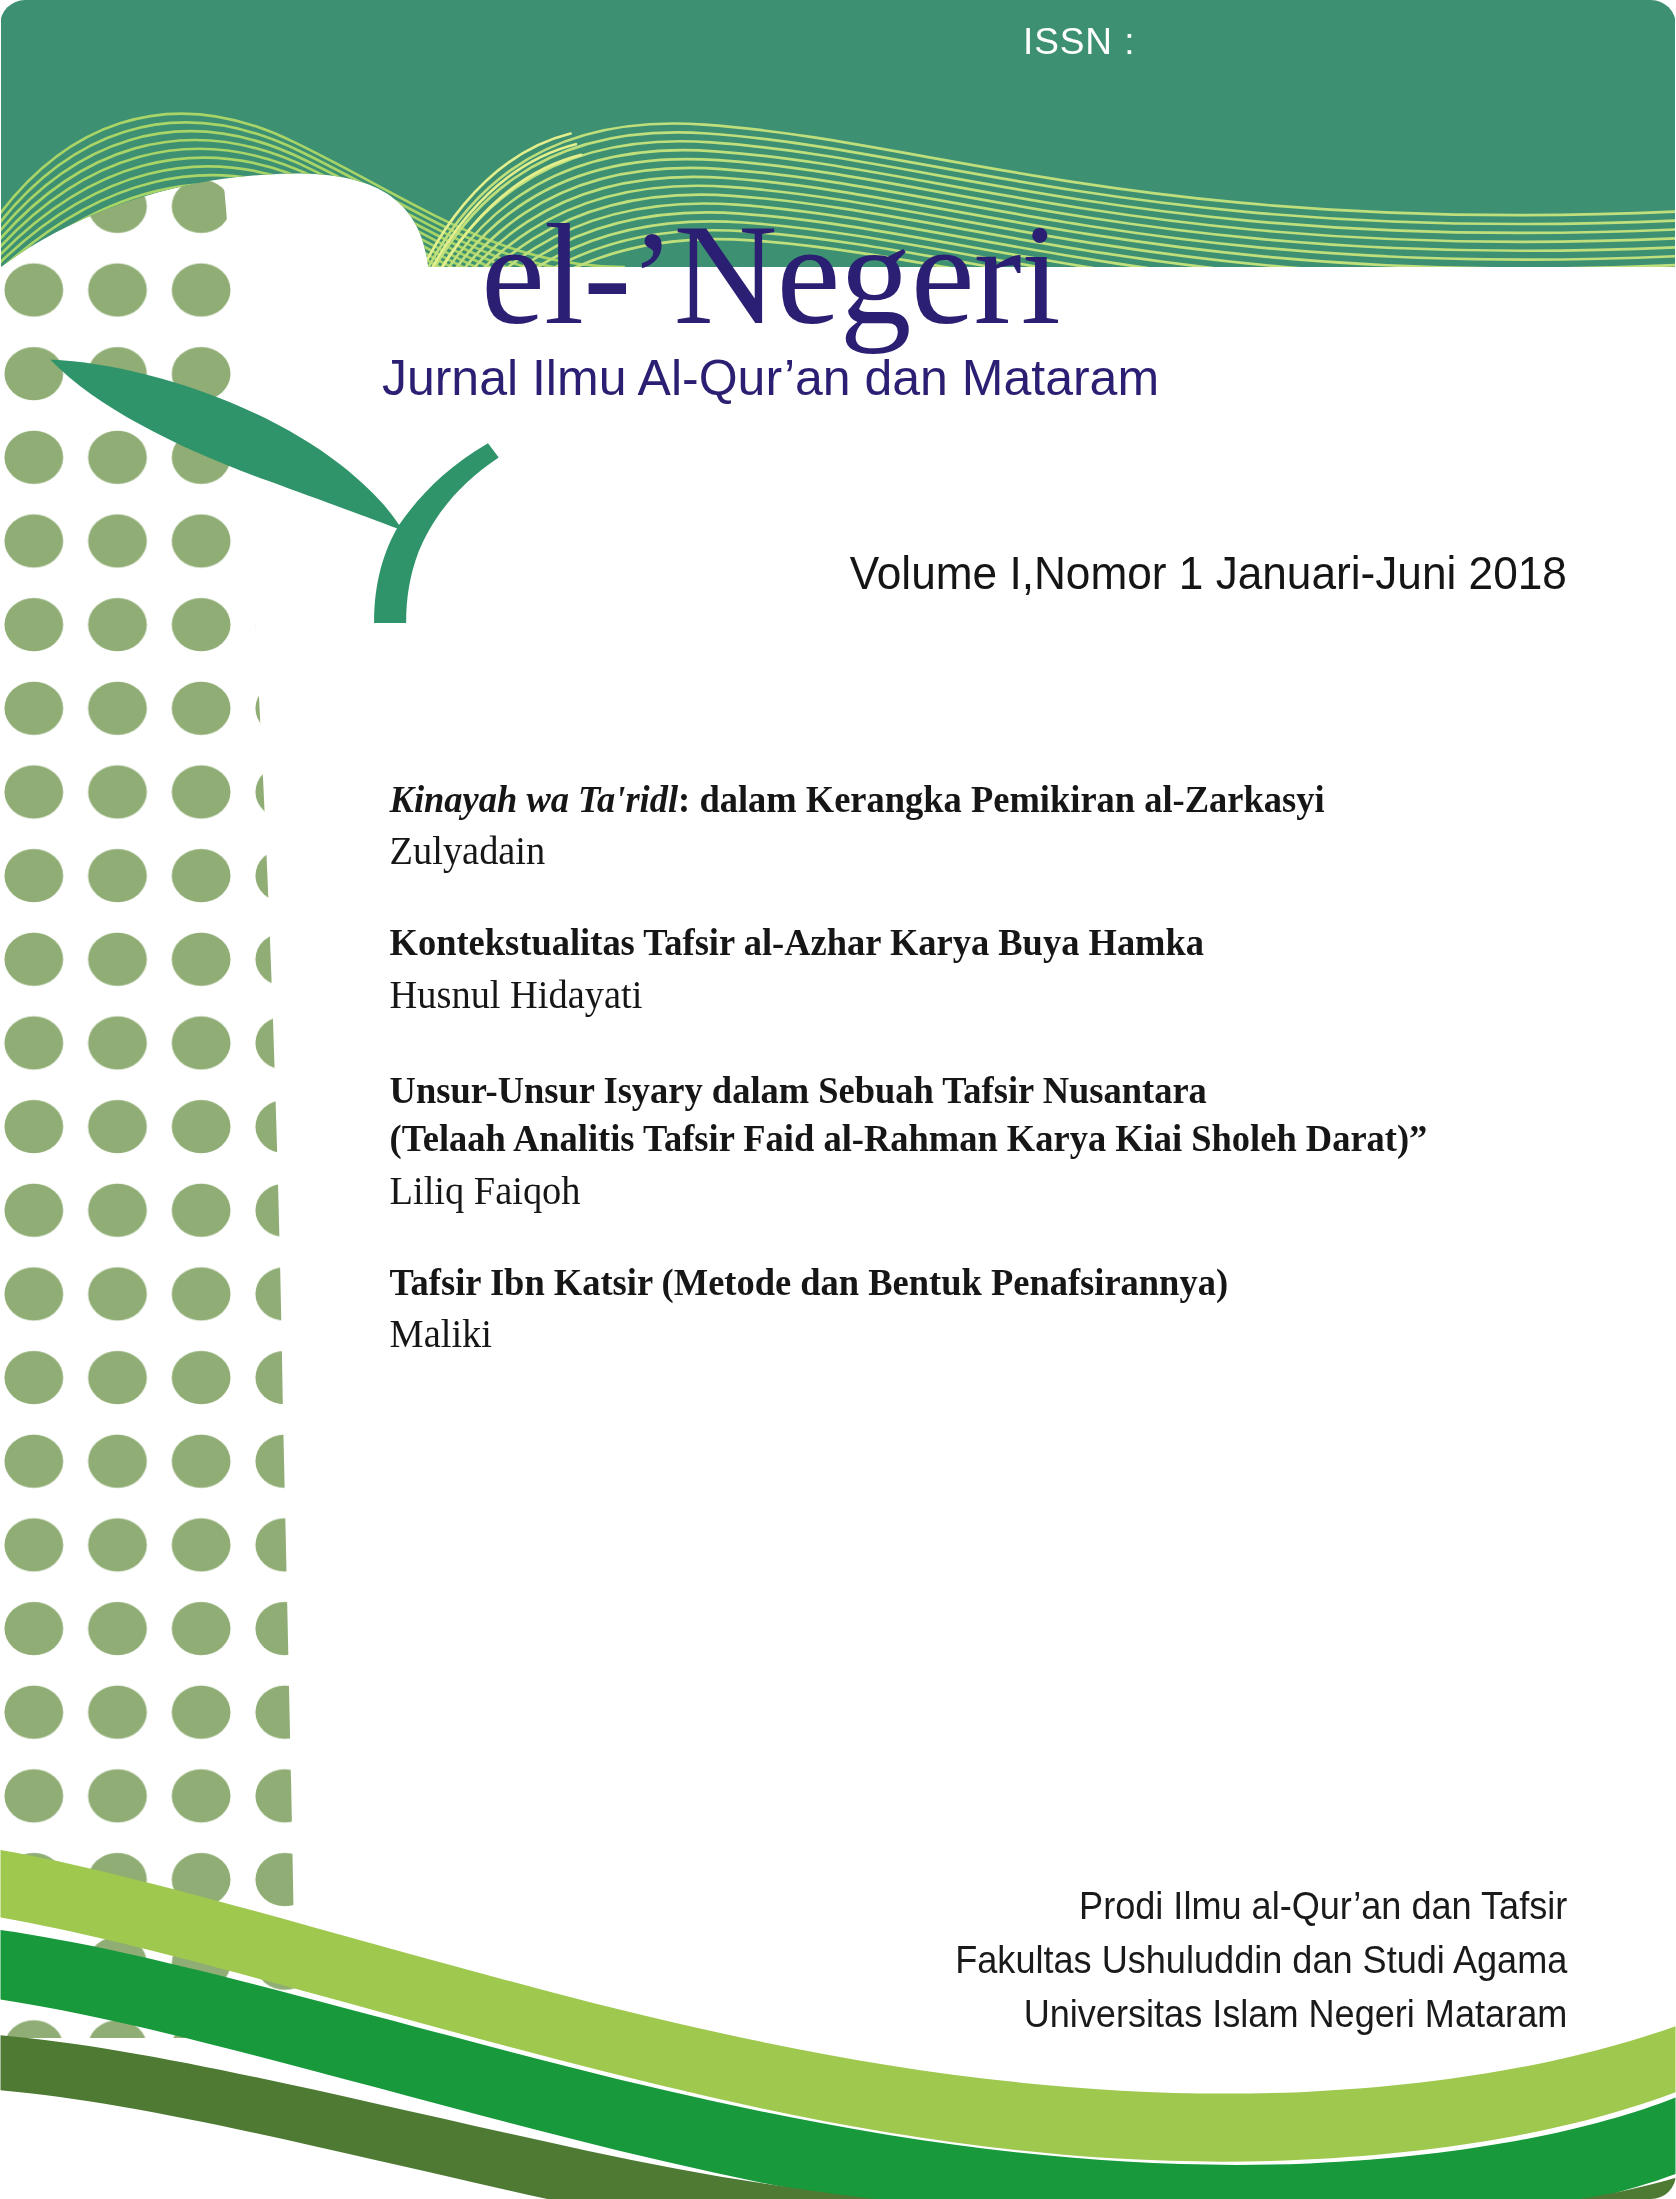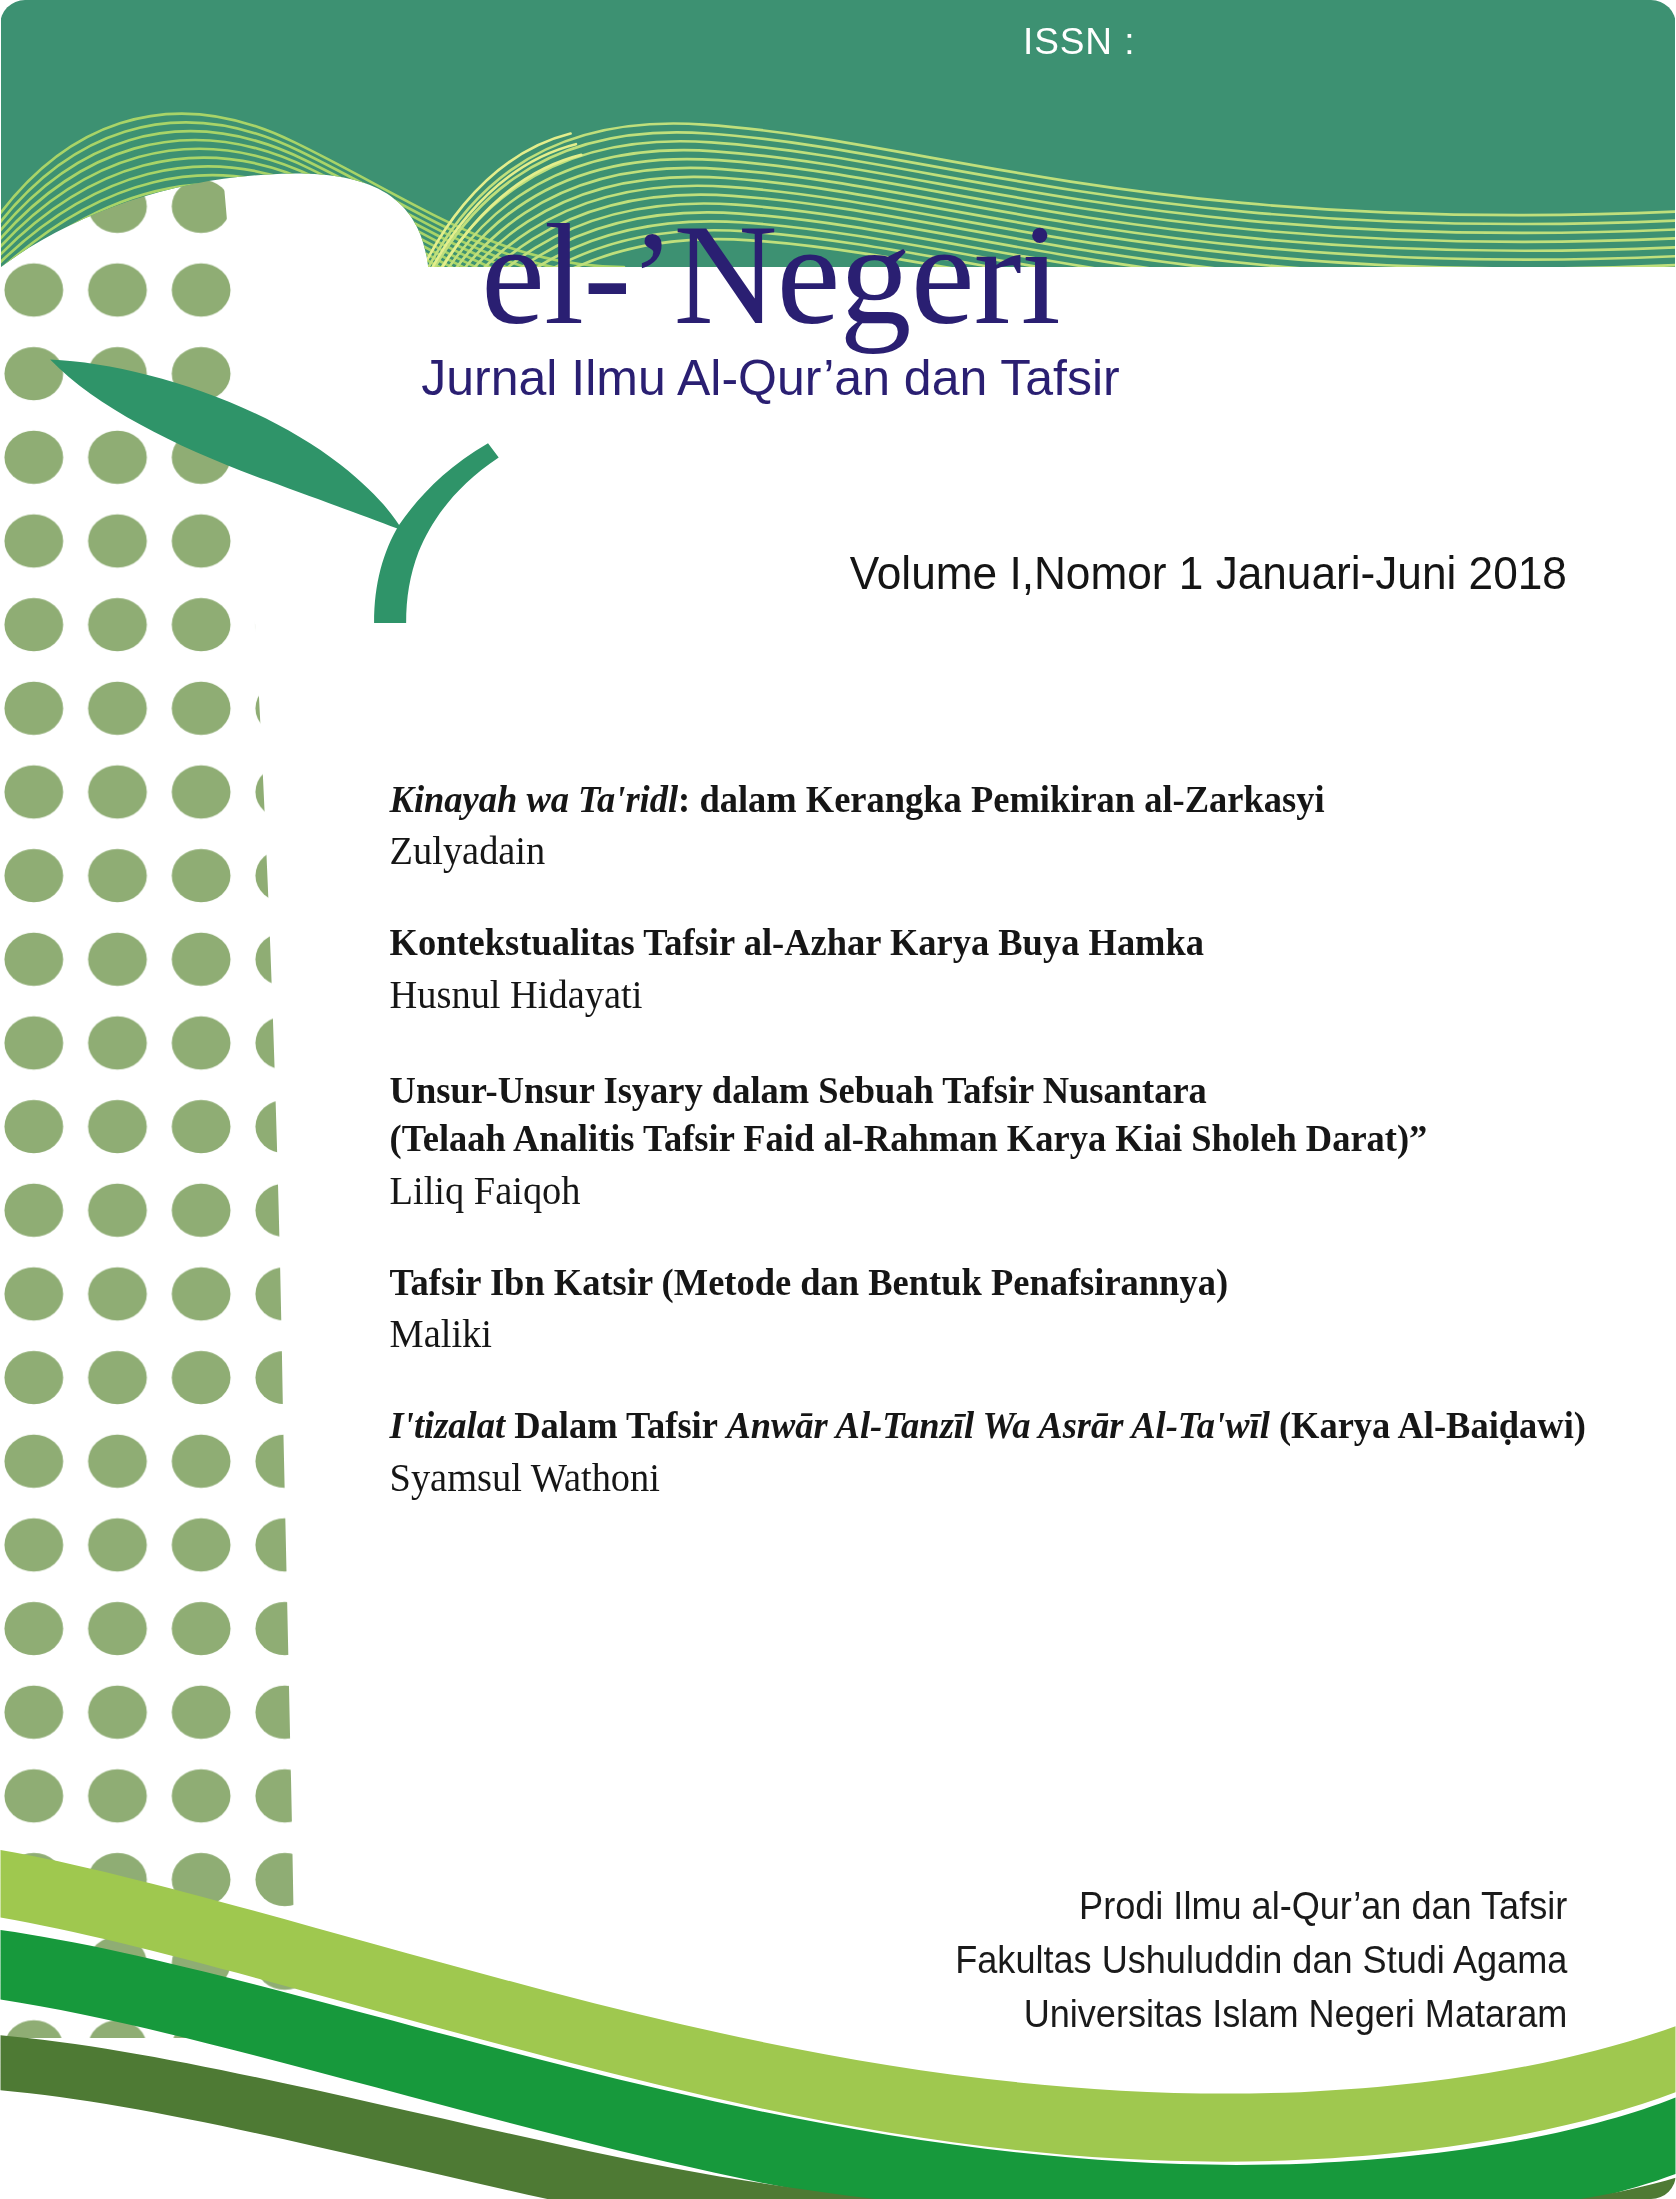--- a/index.html
+++ b/index.html
@@ -248,21 +248,21 @@
                C420,284 360,262 300,240 C206,206 110,160 56,104 Z" fill="#2f9469"></path>
 
       <path d="M448,290 C470,258 500,226 548,198 L560,214
                C512,246 486,282 470,320 C460,346 456,372 456,400
                L420,400 C420,356 430,320 448,290 Z" fill="#2f9469"></path>
     </svg>
   </div>
 
   <div class="masthead">
     <div class="journal-title"><span>el-</span><span class="ayn">’</span><span>Negeri</span></div>
-    <div class="journal-subtitle">Jurnal Ilmu Al-Qur’an dan Tafsir</div>
+    <div class="journal-subtitle">Jurnal Ilmu Al-Qur’an dan Mataram</div>
   </div>
 
   <div class="volume-line">Volume I,Nomor 1 Januari-Juni 2018</div>
 
   <div class="toc">
 
     <div class="toc-entry">
       <div class="article-title"><em>Kinayah wa Ta'ridl</em><span>: dalam Kerangka Pemikiran al-Zarkasyi</span></div>
       <div class="article-author">Zulyadain</div>
     </div>
@@ -276,24 +276,20 @@
       <div class="article-title"><span>Unsur-Unsur Isyary dalam Sebuah Tafsir Nusantara</span></div>
       <div class="article-title">(Telaah Analitis Tafsir Faid al-Rahman Karya Kiai Sholeh Darat)”</div>
       <div class="article-author">Liliq Faiqoh</div>
     </div>
 
     <div class="toc-entry">
       <div class="article-title"><span>Tafsir Ibn Katsir (Metode dan Bentuk Penafsirannya)</span></div>
       <div class="article-author">Maliki</div>
     </div>
 
-    <div class="toc-entry">
-      <div class="article-title"><em>I'tizalat</em><span>  Dalam Tafsir </span><em>Anwār Al-Tanzīl Wa Asrār Al-Ta'wīl</em><span>  (Karya Al-Baiḍawi)</span></div>
-      <div class="article-author">Syamsul Wathoni</div>
-    </div>
 
 
   </div>
 
   <div class="bottom-waves">
     <svg width="1676" height="374" viewBox="0 0 1881 420" xmlns="http://www.w3.org/2000/svg">
 
       <path d="M0,28 C160,56 360,120 620,188 C880,256 1160,312 1460,300
                C1640,292 1780,262 1881,226 L1881,300
                C1780,338 1640,368 1460,376 C1160,390 880,330 620,262

